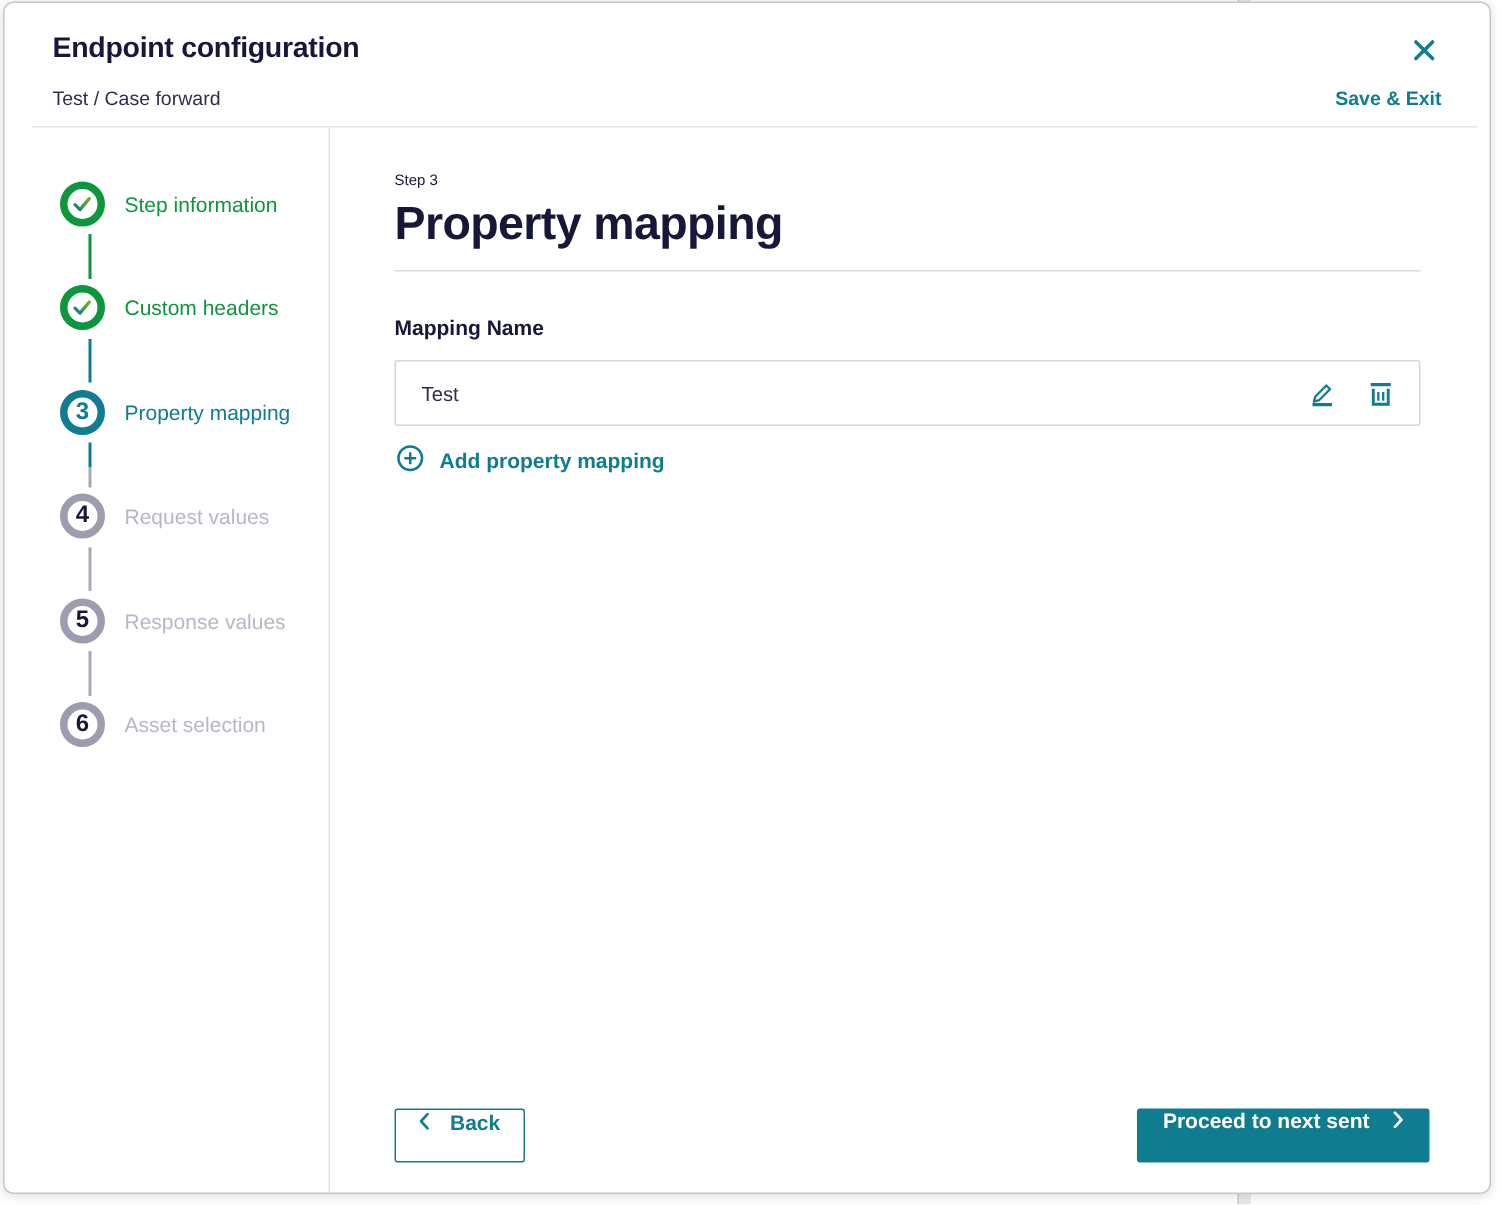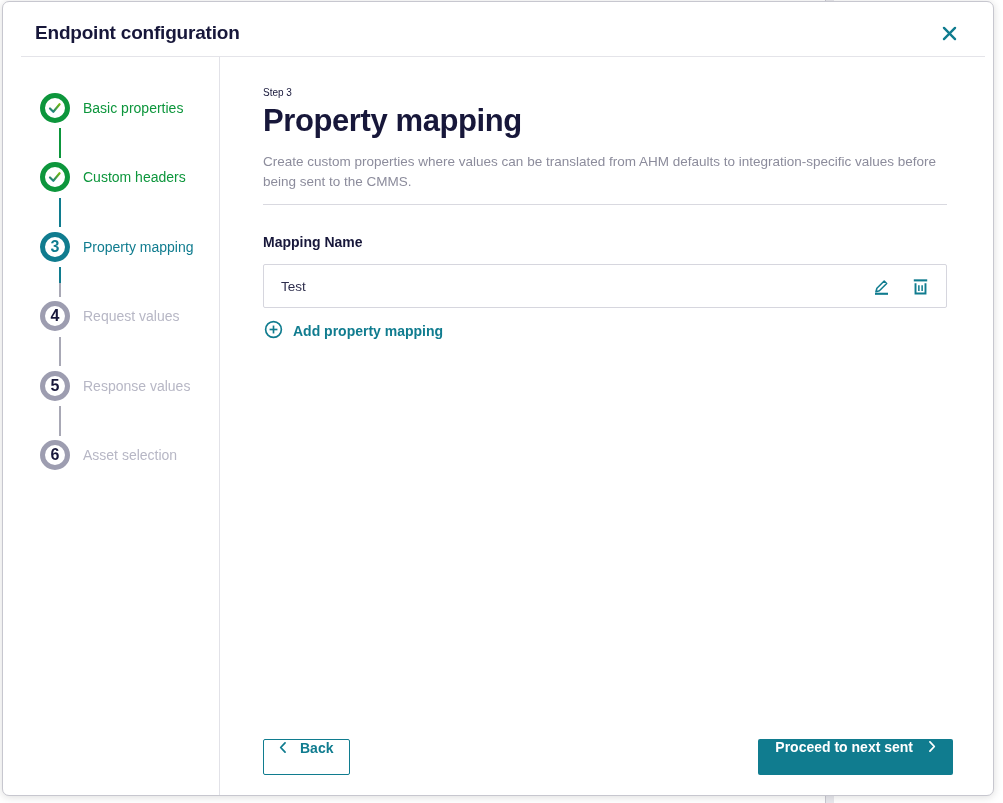--- a/index.html
+++ b/index.html
@@ -111,40 +111,44 @@
         <div class="modal-title">Endpoint configuration</div>
         <button class="close-btn">
           <span>
             <svg width="19" height="19" viewBox="0 0 24 24">
               <line x1="5" y1="5" x2="19" y2="19" stroke="#107C8F" stroke-width="3" stroke-linecap="round"></line>
               <line x1="19" y1="5" x2="5" y2="19" stroke="#107C8F" stroke-width="3" stroke-linecap="round"></line>
             </svg>
           </span>
         </button>
       </div>
+      <div class="header-bottom">
+        <div class="breadcrumb">Test / Case forward</div>
+        <button class="save-exit">Save &amp; Exit</button>
+      </div>
       <div class="header-divider"></div>
     </div>
 
     <div class="modal-body">
 
       <div class="stepper">
 
         <div class="step s-completed">
           <span class="circle">
             <svg width="20" height="20" viewBox="0 0 24 24">
               <defs>
                   <linearGradient id="chk1" x1="0" y1="1" x2="1" y2="0">
                 <stop offset="0" stop-color="#0F7A8C"></stop>
                     <stop offset="1" stop-color="#74B80D"></stop>
               </linearGradient>
                 </defs>
               <polyline points="6,12.5 10,16.5 17.5,7.5" fill="none" stroke="url(#chk1)" stroke-width="2.6" stroke-linecap="round" stroke-linejoin="round"></polyline>
             </svg>
           </span>
-          <span class="step-label">Basic properties</span>
+          <span class="step-label">Step information</span>
         </div>
 
         <div class="step s-completed">
           <span class="circle">
             <svg width="20" height="20" viewBox="0 0 24 24">
               <defs>
                   <linearGradient id="chk2" x1="0" y1="1" x2="1" y2="0">
                 <stop offset="0" stop-color="#0F7A8C"></stop>
                     <stop offset="1" stop-color="#74B80D"></stop>
               </linearGradient>
@@ -187,21 +191,20 @@
         <div class="conn conn-teal  c1"></div>
         <div class="conn conn-fade  c2"></div>
         <div class="conn conn-gray  c3"></div>
         <div class="conn conn-gray  c4"></div>
       </div>
 
       <div class="content">
 
         <div class="step-eyebrow">Step 3</div>
         <h1 class="page-title">Property mapping</h1>
-        <p class="description">Create custom properties where values can be translated from AHM defaults to integration-specific values before being sent to the CMMS.</p>
         <div class="content-divider"></div>
 
         <div class="mapping-label">Mapping Name</div>
 
         <div class="mapping-row">
           <span class="mapping-name">Test</span>
           <span class="row-actions">
             <button class="icon-btn">
               <span>
                 <svg width="23" height="23" viewBox="0 0 24 24">

